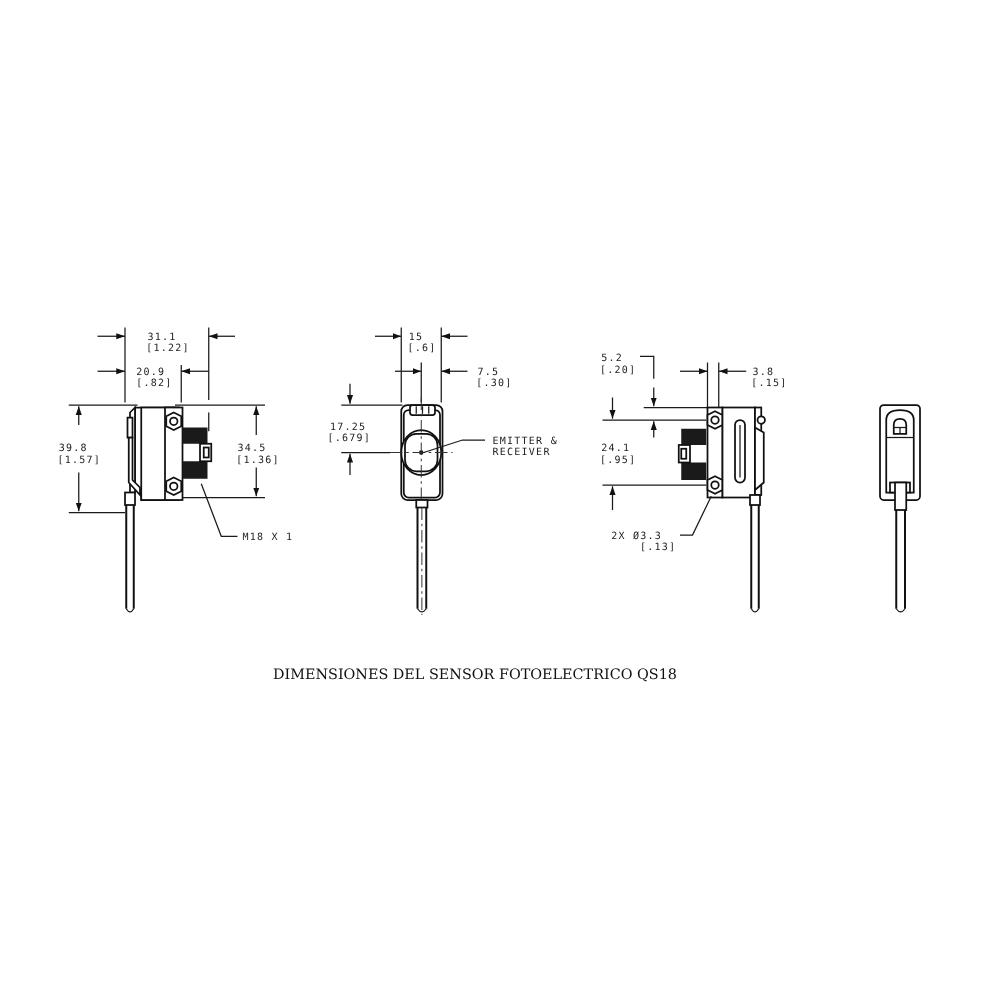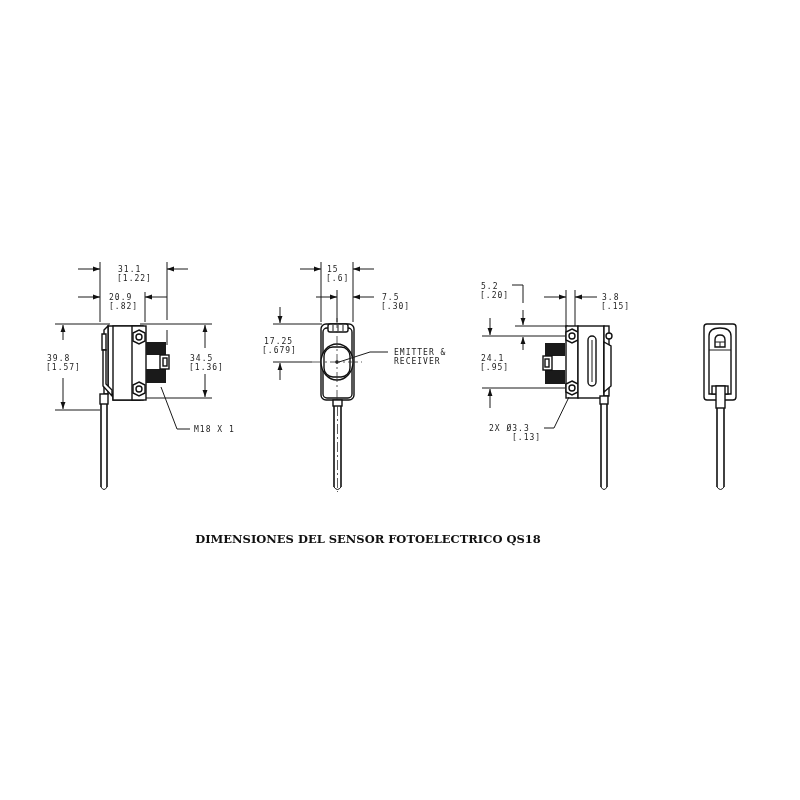--- a/index.html
+++ b/index.html
@@ -5,22 +5,22 @@
   html, body { margin: 0; padding: 0; background: #ffffff; }
   body { width: 800px; height: 800px; position: relative; overflow: hidden; }
   svg { position: absolute; left: 0; top: 0; }
   .ln { stroke: #1a1a1a; stroke-width: 1; fill: none; }
   .thk { stroke: #111; stroke-width: 1.6; fill: none; }
   .part { stroke: #111; stroke-width: 1.4; fill: #fff; }
   .thread { fill: #1a1a1a; }
   .dim-text { font-family: "DejaVu Sans Mono", monospace; font-size: 8px; fill: #222; letter-spacing: 1px; }
   .ctr { stroke: #333; stroke-width: 0.8; stroke-dasharray: 10 3 2 3; fill: none; }
   .caption {
-    position: absolute; left: 0; width: 736px; top: 532px; text-align: center;
-    font-family: "DejaVu Serif", serif; font-weight: bold; font-size: 11.5px;
+    position: absolute; left: 12px; width: 736px; top: 532px; text-align: center;
+    font-family: "DejaVu Serif", serif; font-weight: normal; font-size: 11.5px;
     color: #111; letter-spacing: 0px;
   }
 </style>
 </head>
 <body>
 
 <svg width="800" height="800" viewBox="0 0 800 800">
   <defs>
     <marker id="arr" viewBox="0 0 10 10" refX="10" refY="5" markerWidth="7" markerHeight="7" orient="auto-start-reverse">
       <path d="M0,1.5 L10,5 L0,8.5 z" fill="#111"></path>

